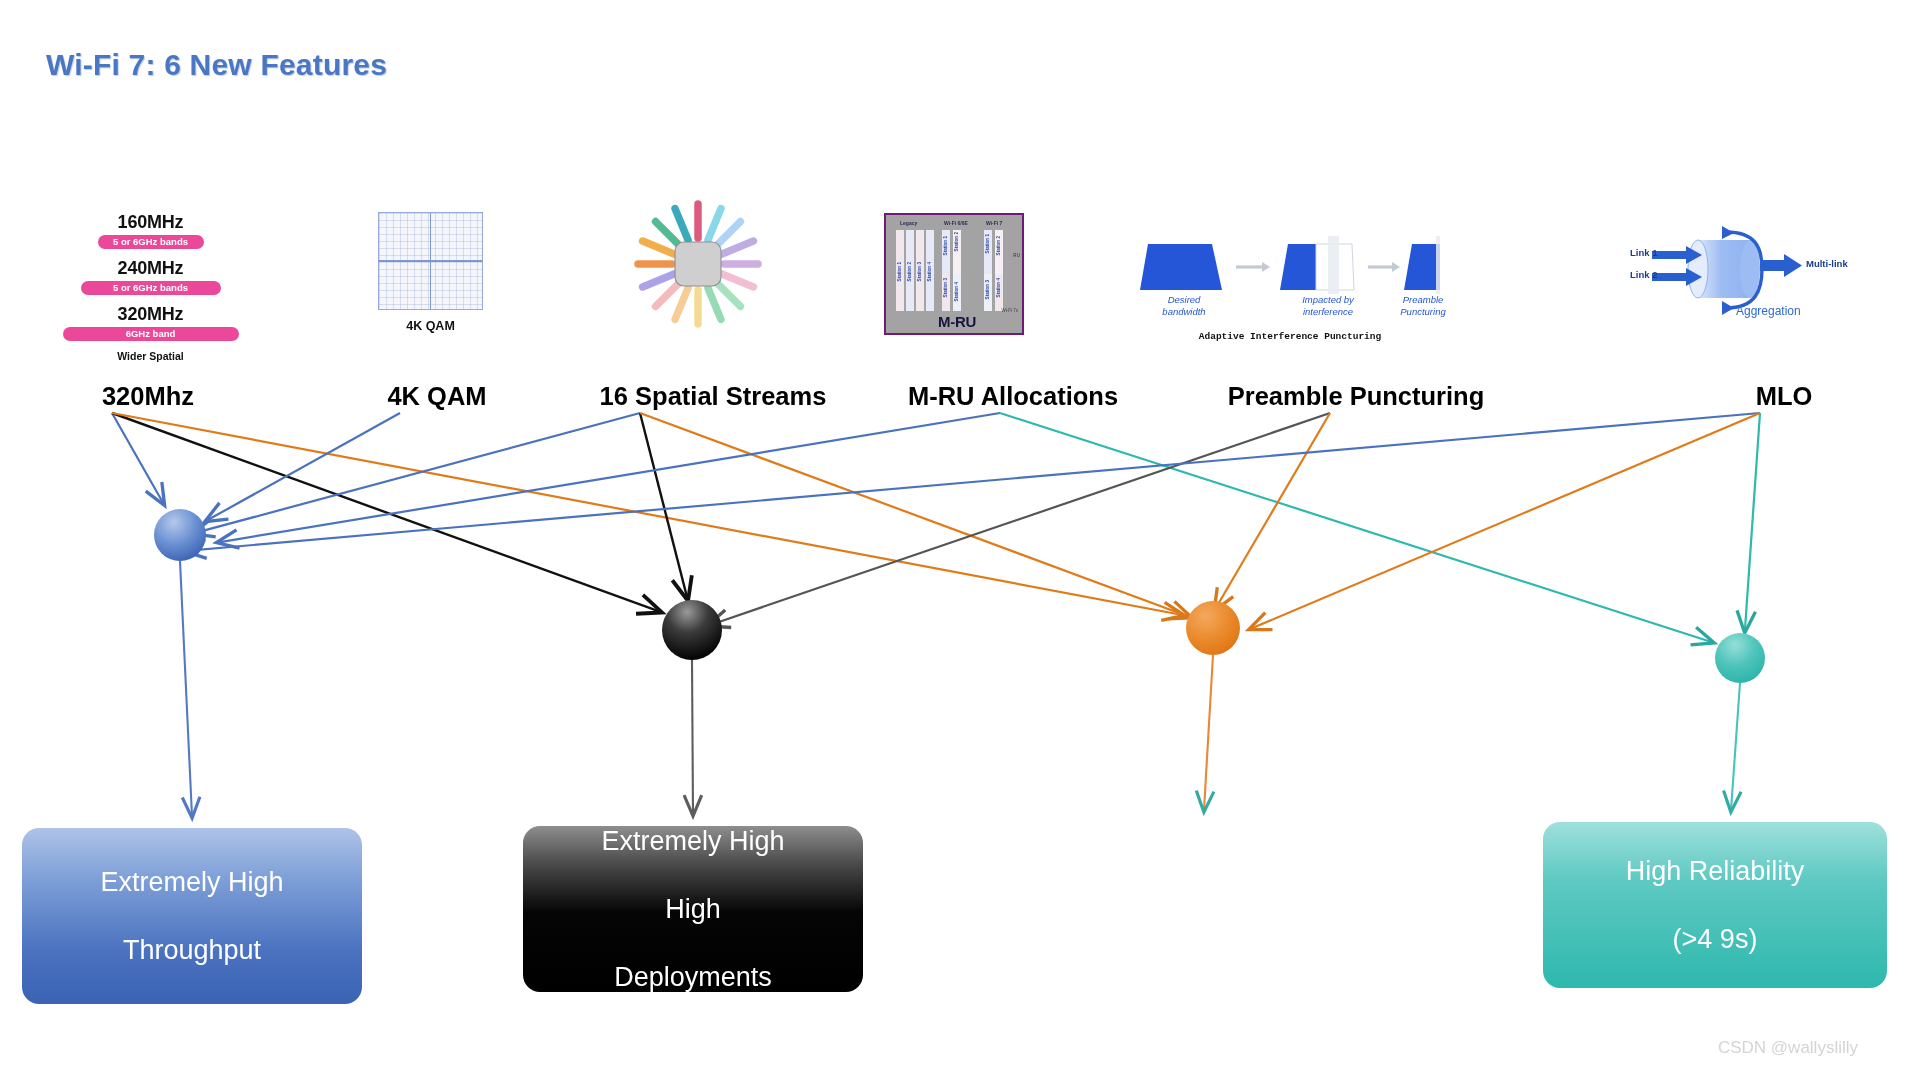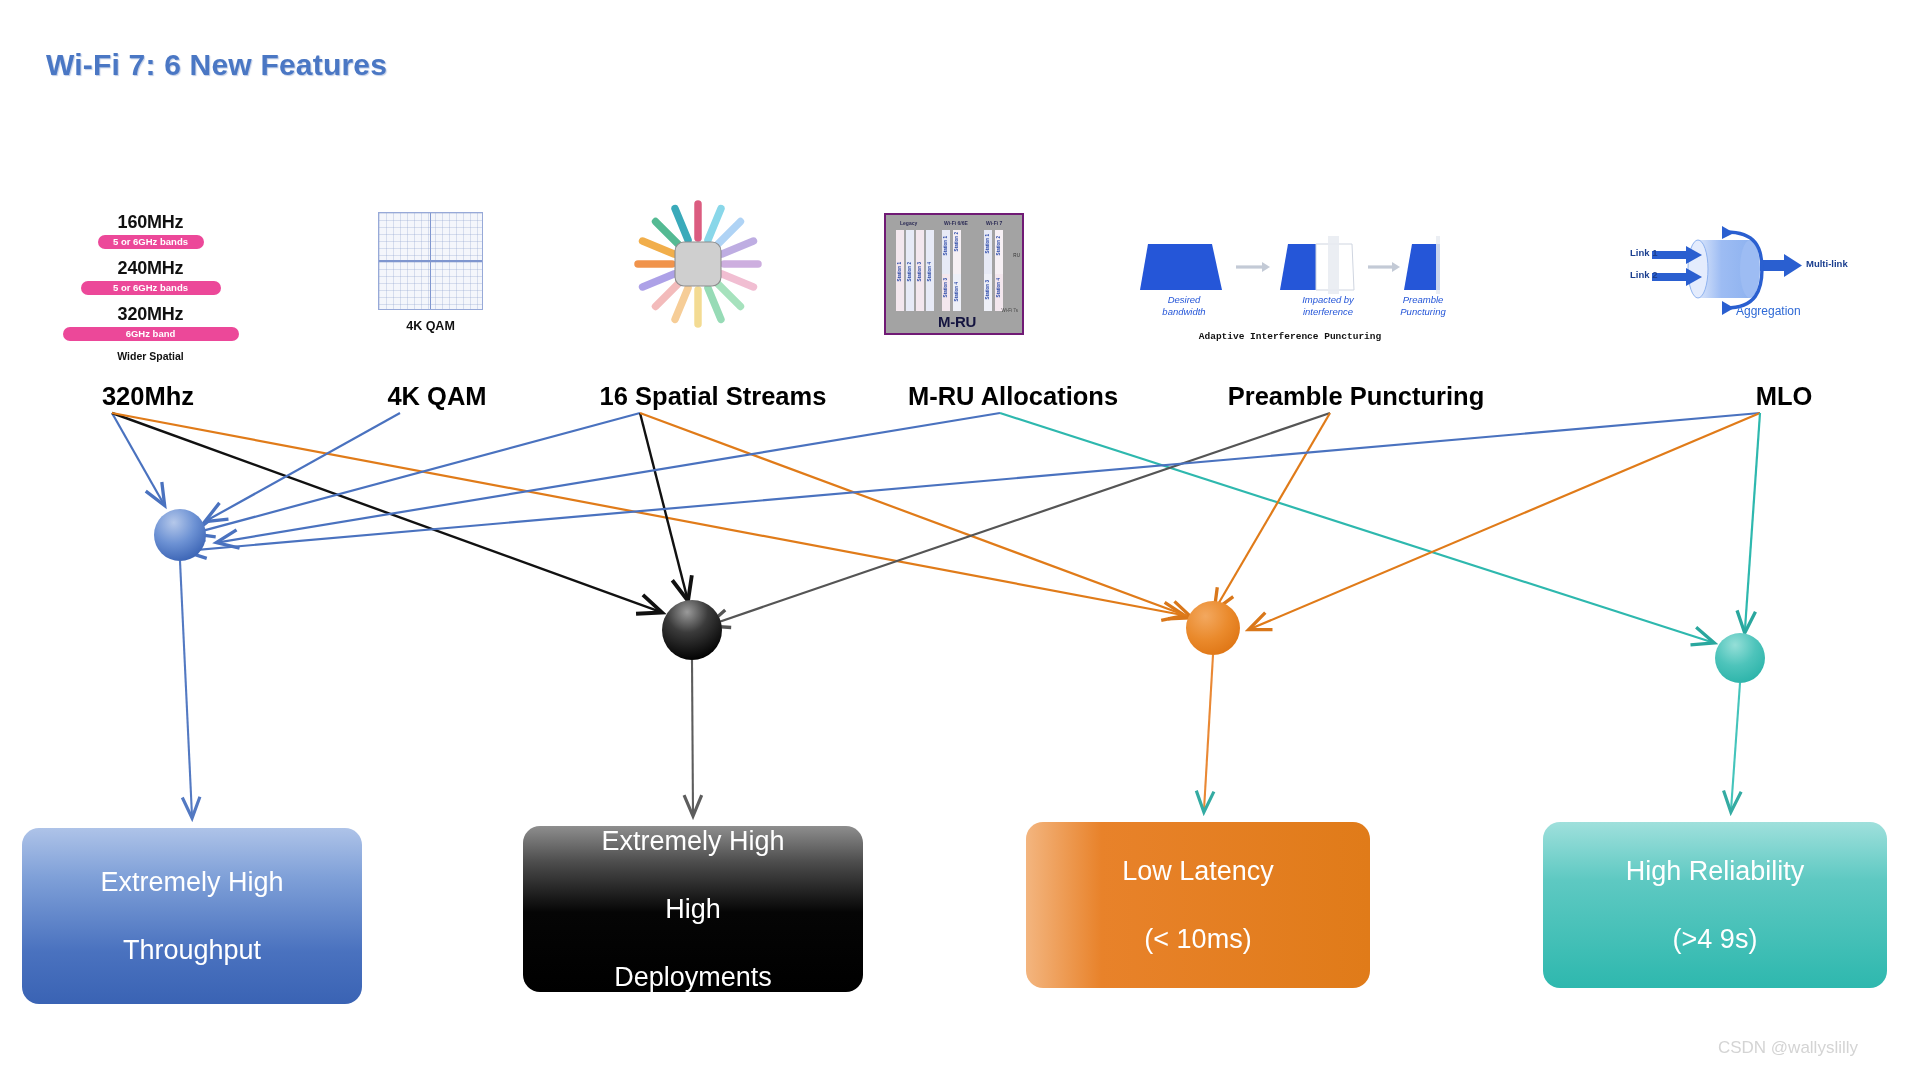--- a/index.html
+++ b/index.html
@@ -325,26 +325,20 @@
   </div>
 
   <div class="outcome ob-black" style="left:523px;top:826px;width:340px;height:166px;">
     <span>
       <span>Extremely High</span><br>
       <span>High</span><br>
       <span>Deployments</span>
     </span>
   </div>
 
-  <div class="outcome ob-orange" style="left:1026px;top:822px;width:344px;height:166px;">
-    <span>
-      <span>Low Latency</span><br>
-      <span>(&lt; 10ms)</span>
-    </span>
-  </div>
 
   <div class="outcome ob-teal" style="left:1543px;top:822px;width:344px;height:166px;">
     <span>
       <span>High Reliability</span><br>
       <span>(&gt;4 9s)</span>
     </span>
   </div>
 
   <div class="watermark">CSDN @wallyslilly</div>
 </div>

